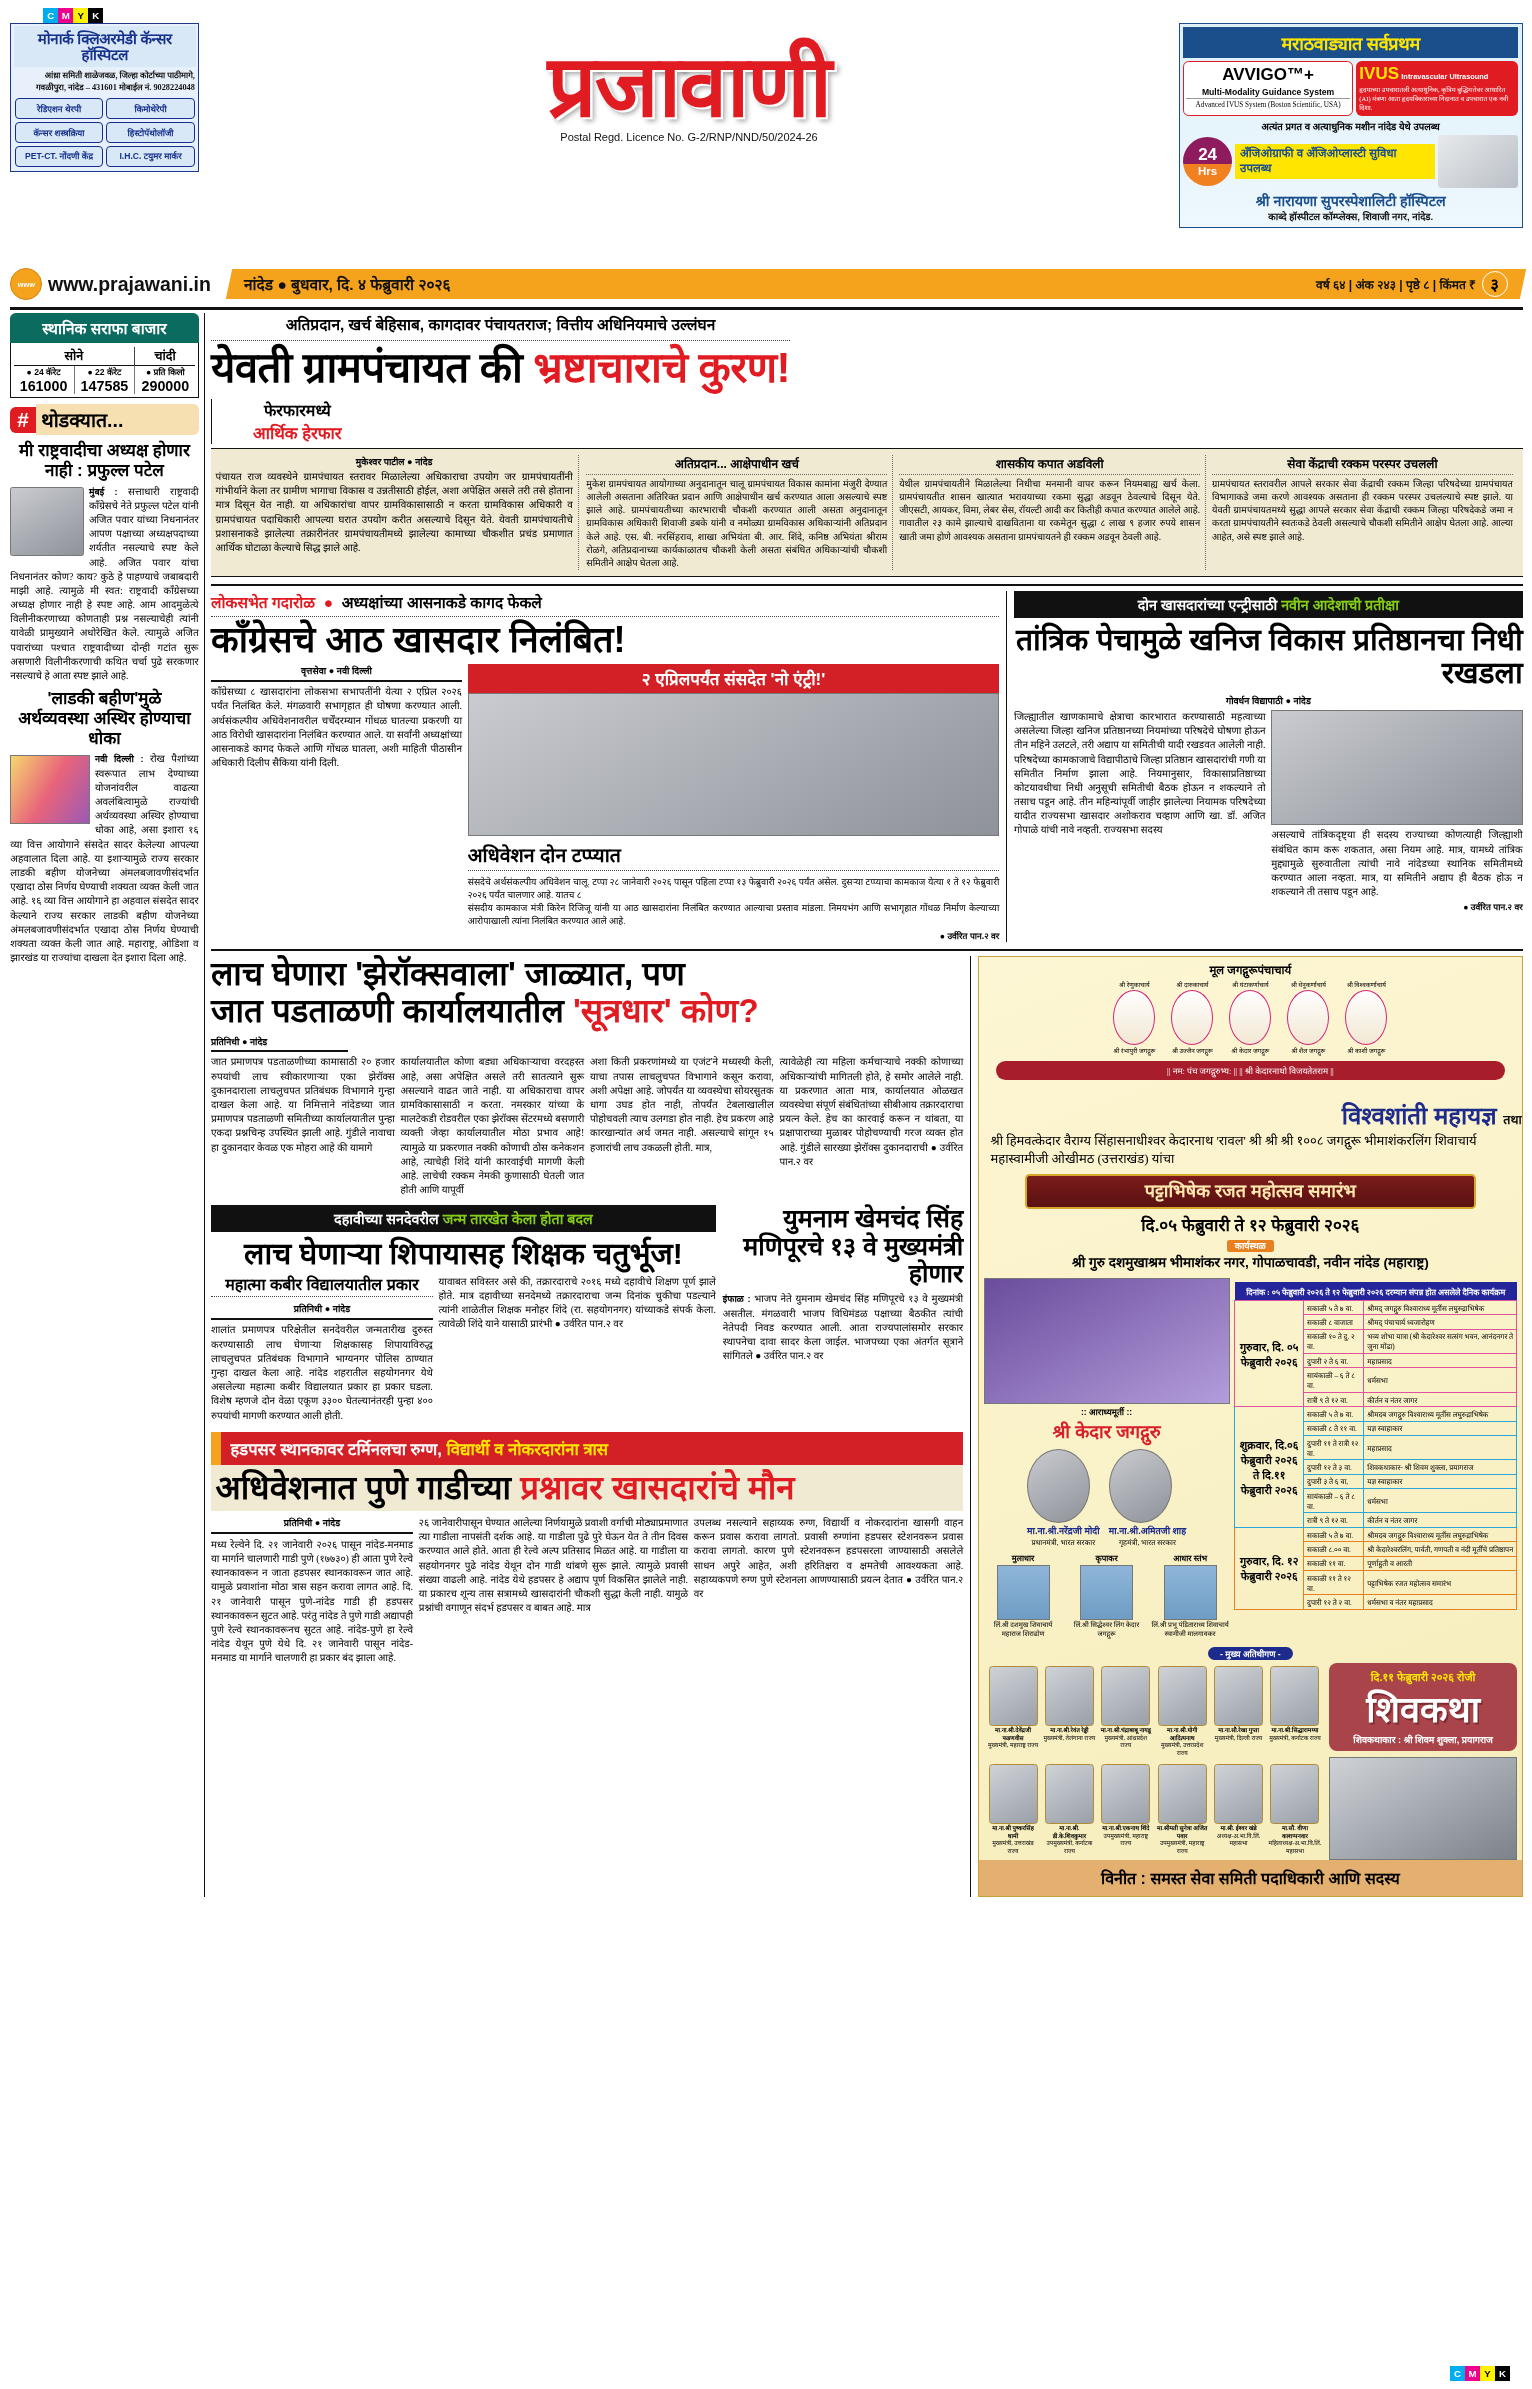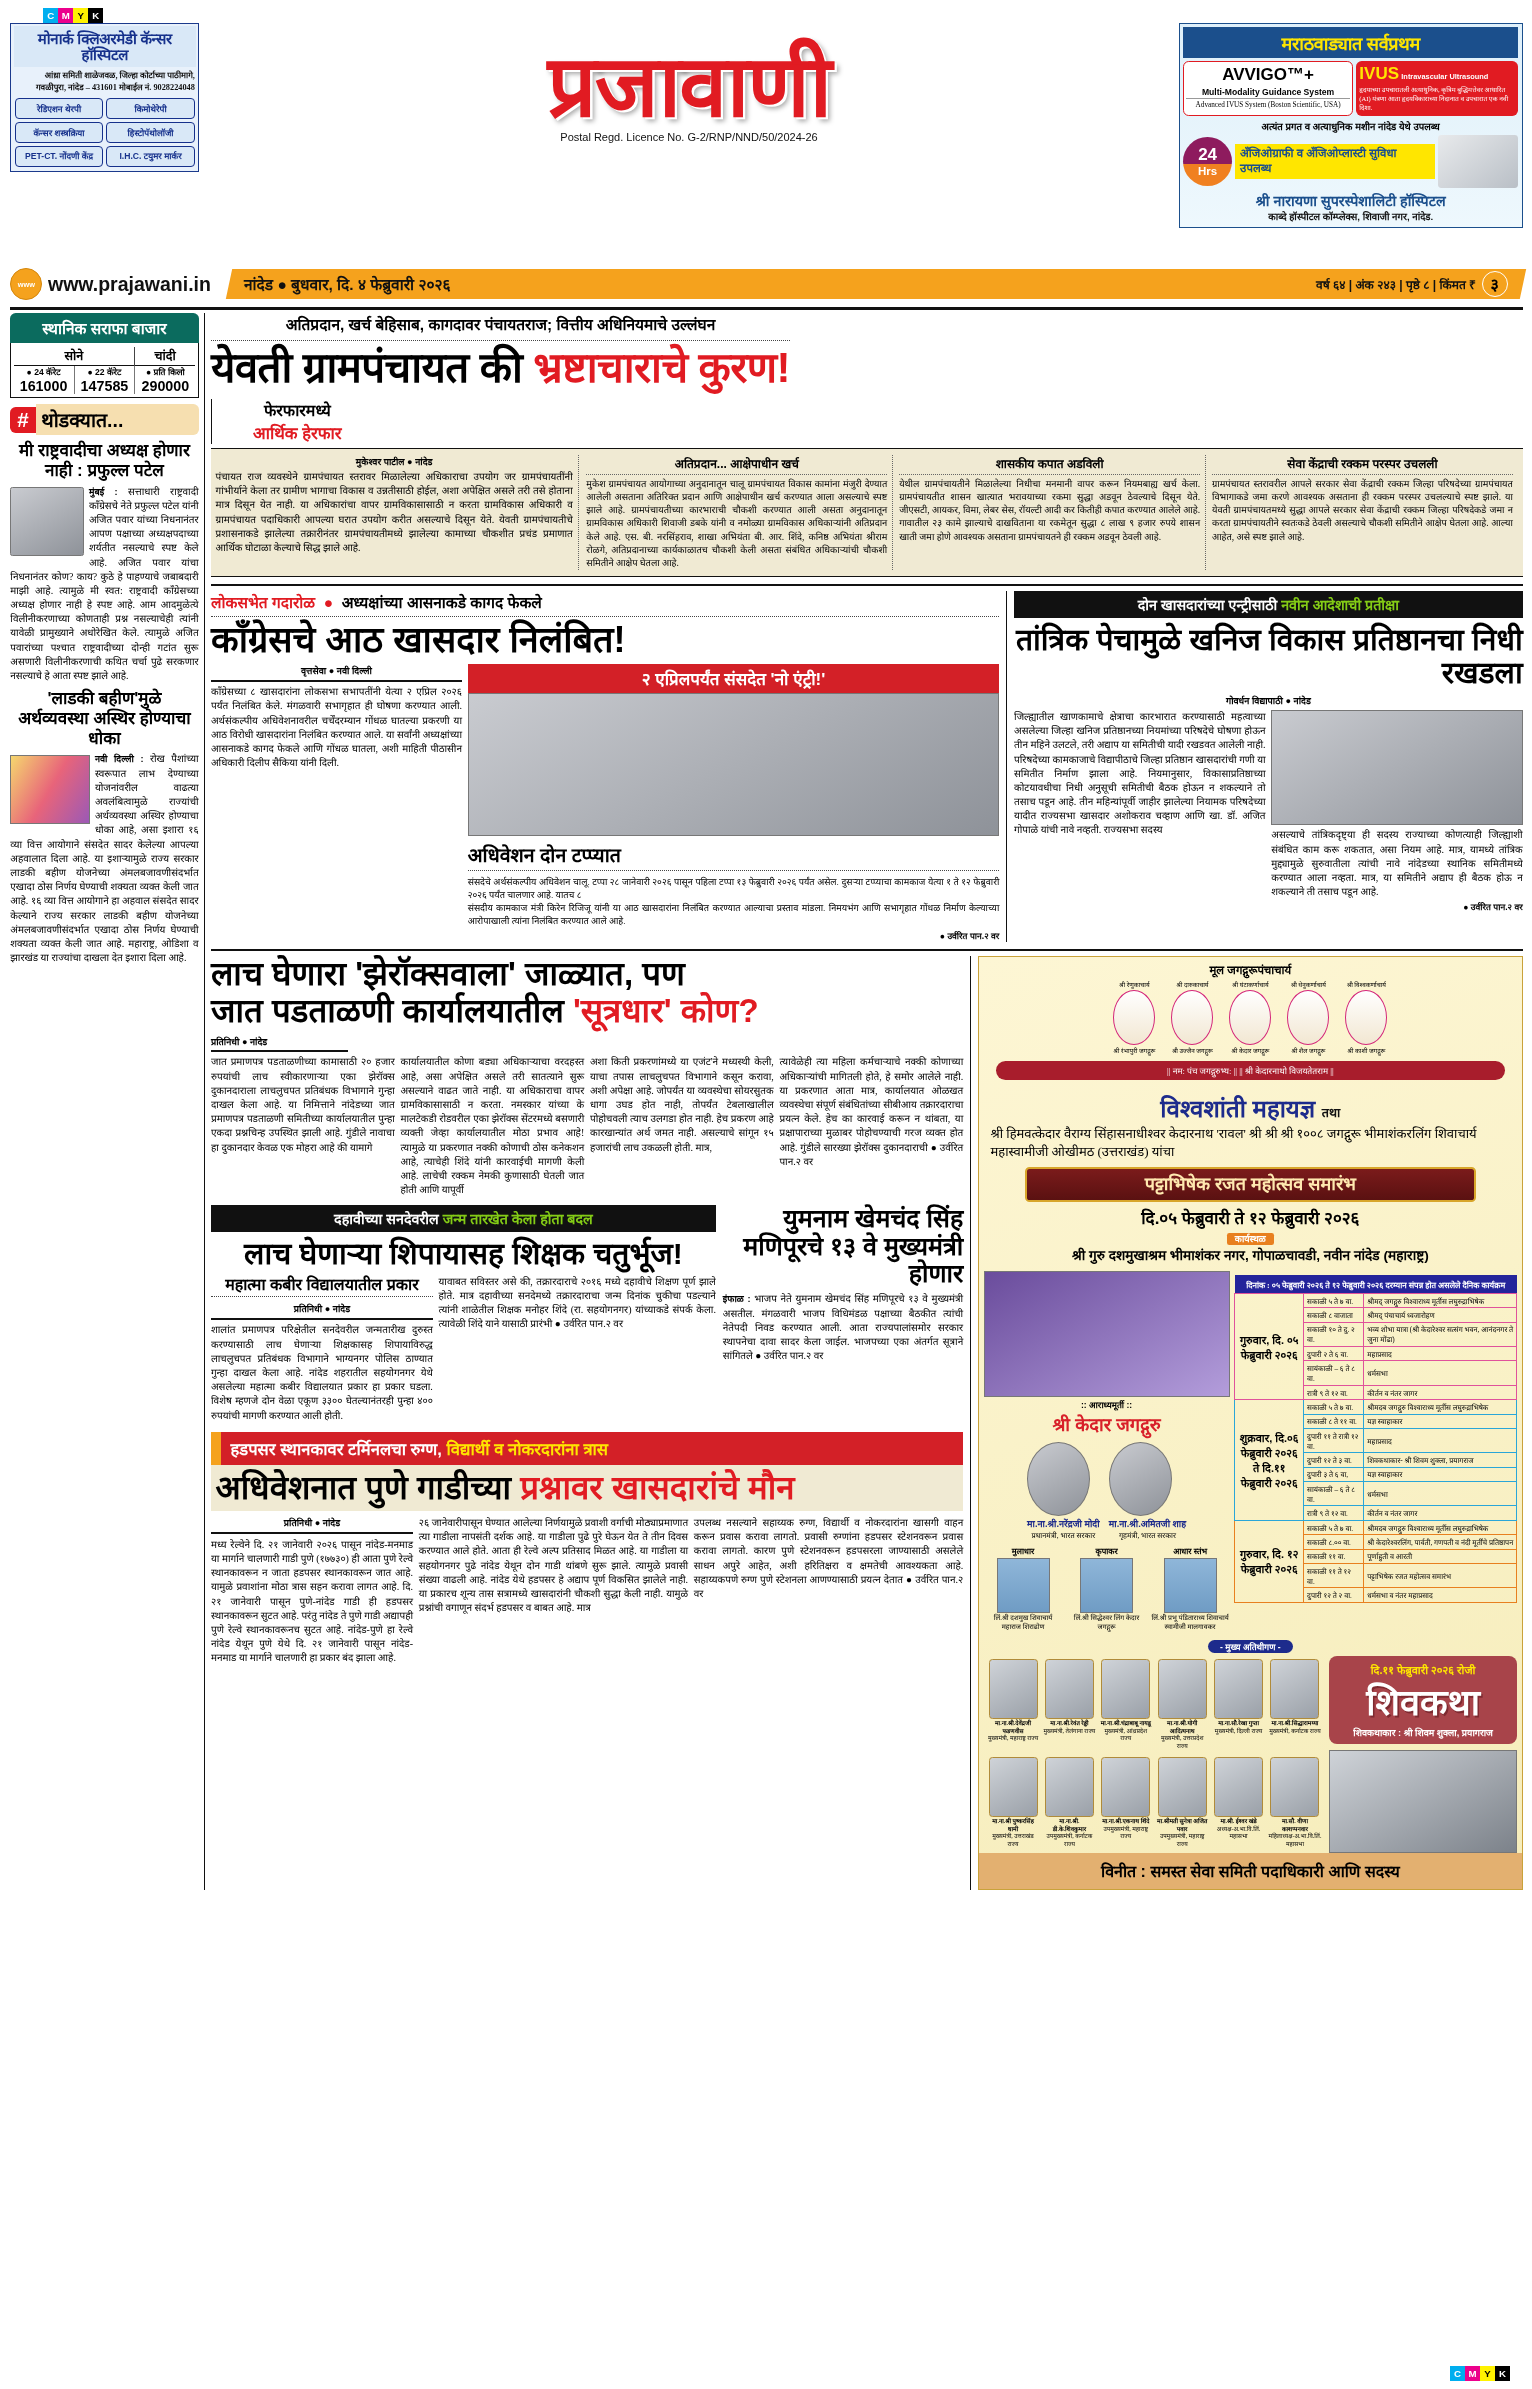--- a/index.html
+++ b/index.html
@@ -157,21 +157,21 @@
   
   .relad{ background:linear-gradient(160deg,#fdf6d4,#f6edbb); border:1.1px solid #c9a23a; position:relative; overflow:hidden;}
   .relad .ttl{ text-align:center; font:bold 11.5px "Liberation Sans",sans-serif; padding-top:4.6px;}
   .gurus{ display:flex; justify-content:center; gap:4px; padding:3.4px 4.6px;}
   .gurus figure{ text-align:center; width:54px;}
   .gurus .cap{ font-size:6.3px; }
   .gurus .oval{ width:42px;height:55px;border-radius:50%;border:1.1px solid #d4267a;margin:1.1px auto;
     background:linear-gradient(#fff,#f2e7d2);}
   .mantra{ background:#a81d2c; color:#fff; border-radius:11.5px; text-align:center;
      font-size:8.6px; padding:3.4px 5.7px; margin:2.3px 17px;}
-  .vishw{ text-align:center; font:900 24px "Liberation Sans",sans-serif; color:#1d2b8c; margin-top:11px;}
+  .vishw{ text-align:right; font:900 24px "Liberation Sans",sans-serif; color:#1d2b8c; margin-top:18px;}
   .vishw small{ font-size:12.6px; color:#111;}
   .relad .lines{ text-align:left; font-size:13px; line-height:1.4; padding:1.1px 11.5px;}
   .goldbox{ background:linear-gradient(#7b1b1b,#5a1111); color:#ffe9b0; border:2.9px solid #d8a62b;
      border-radius:4.6px; text-align:center; font:900 18px "Liberation Sans",sans-serif; padding:4.6px; margin:4.6px 46px; line-height:1.2;}
   .reldate{ text-align:center; font:900 17px "Liberation Sans",sans-serif; margin:2.3px 0;}
   .venue{ text-align:center; font:bold 13.7px "Liberation Sans",sans-serif; line-height:1.3;}
   .sched{ width:100%; border-collapse:collapse; font-size:7.2px; margin-top:4.6px;}
   .sched th{ background:#24249b; color:#fff; font-size:8px; padding:3.4px; font-weight:bold;}
   .sched td{ border:0.6px solid #e0529b; padding:1.7px 2.9px; vertical-align:middle;}
   .sched .daycell{ font:bold 11px "Liberation Sans",sans-serif; text-align:center; width:69px;}

